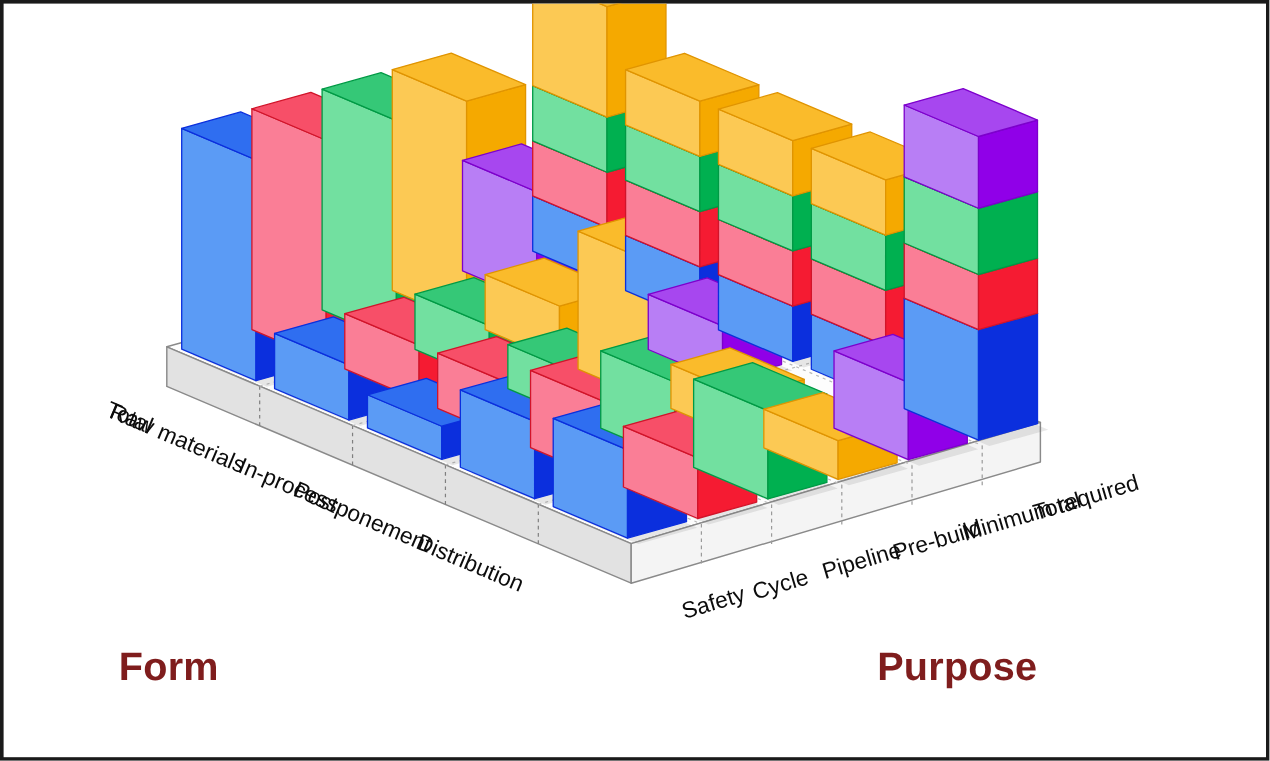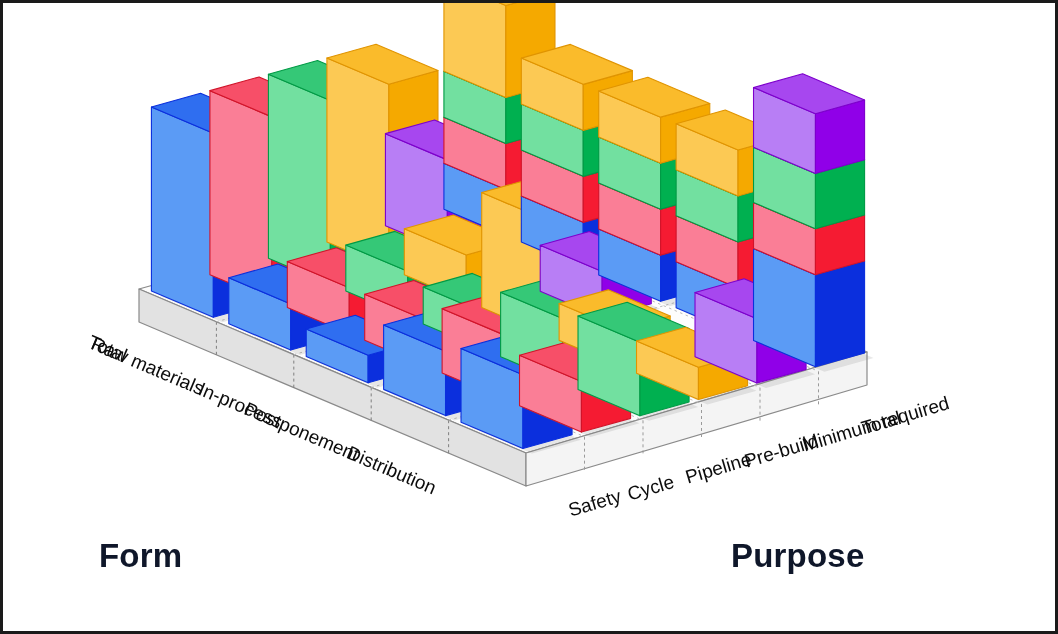--- a/index.html
+++ b/index.html
@@ -14,21 +14,21 @@
 
   .axis-label{
     position:absolute;white-space:nowrap;
     font-family:"Liberation Sans",sans-serif;
     font-size:19px;color:#0c0c0c;
     transform-origin:0 50%;
   }
   .heading{
     position:absolute;white-space:nowrap;
     font-family:"Liberation Sans",sans-serif;
-    font-weight:bold;font-size:33px;color:#0f172a;
+    font-weight:bold;font-size:33px;color:#7f1d1d;
     letter-spacing:.2px;
   }
   #form-heading{left:96px;top:534px;}
   #purpose-heading{left:728px;top:534px;}
 </style>
 </head>
 <body>
 
 <div id="frame">
   <div id="stage">

